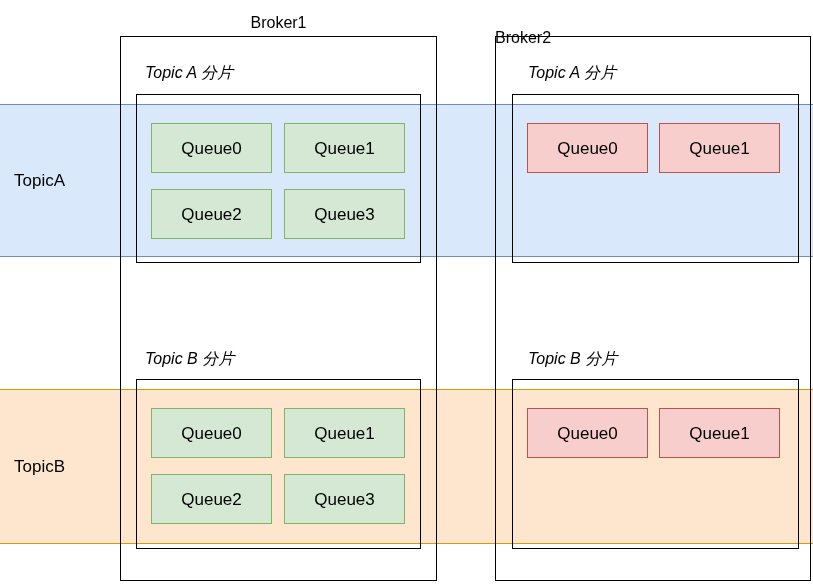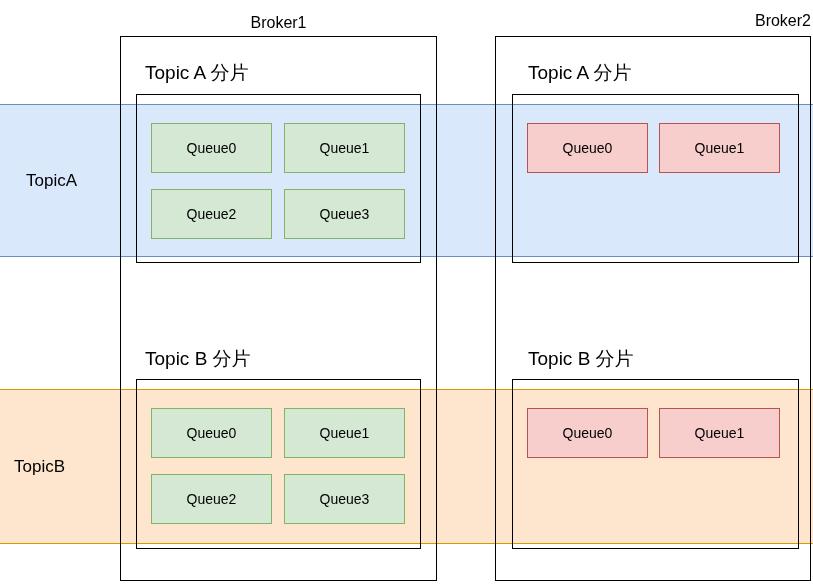--- a/index.html
+++ b/index.html
@@ -43,50 +43,51 @@
     border-top: 1.5px solid #d79b00;
     border-bottom: 1.5px solid #d79b00;
   }
   .band-label {
     position: absolute;
     font-size: 17px;
     line-height: 17px;
     color: #000000;
     white-space: nowrap;
   }
-  .band-label-a { left: 14px; top: 172px; margin-left: 12px; }
+  .band-label-a { left: 14px; top: 172px; }
   .band-label-b { left: 14px; top: 458px; text-align: center; }
 
   
   .broker {
     position: absolute;
     box-sizing: border-box;
     border: 1.8px solid #000000;
     background: transparent;
   }
   .broker-1 { left: 120px; top: 36px; width: 317px; height: 545px; }
   .broker-2 { left: 495px; top: 36px; width: 316px; height: 545px; }
 
   .broker-title {
     position: absolute;
     font-size: 16px;
     line-height: 17px;
     white-space: nowrap;
     color: #000000;
   }
   .broker-title-1 { left: 120px; top: 14px; width: 317px; text-align: center; }
-  .broker-title-2 { left: 495px; top: 12px; width: 316px; text-align: right; }
+  .broker-title-2 { left: 495px; top: 29px; width: 316px; text-align: left; }
 
   
   .shard-label {
     position: absolute;
-    font-size: 19px;
+    font-size: 16px;
     line-height: 17px;
     white-space: nowrap;
     color: #000000;
+    font-style: italic;
   }
   .shard-label-b1a { left: 145px; top: 64px; }
   .shard-label-b1b { left: 145px; top: 350px; }
   .shard-label-b2a { left: 528px; top: 64px; }
   .shard-label-b2b { left: 528px; top: 350px; }
 
   .shard-box {
     position: absolute;
     box-sizing: border-box;
     border: 1.8px solid #000000;
@@ -99,21 +100,21 @@
 
   
   .queue {
     position: absolute;
     box-sizing: border-box;
     width: 121px;
     height: 50px;
     display: flex;
     align-items: center;
     justify-content: center;
-    font-size: 14px;
+    font-size: 17px;
     line-height: 17px;
     color: #000000;
   }
   .queue.green {
     background: #d5e8d4;
     border: 1.4px solid #82b366;
   }
   .queue.red {
     background: #f8cecc;
     border: 1.4px solid #b85450;

